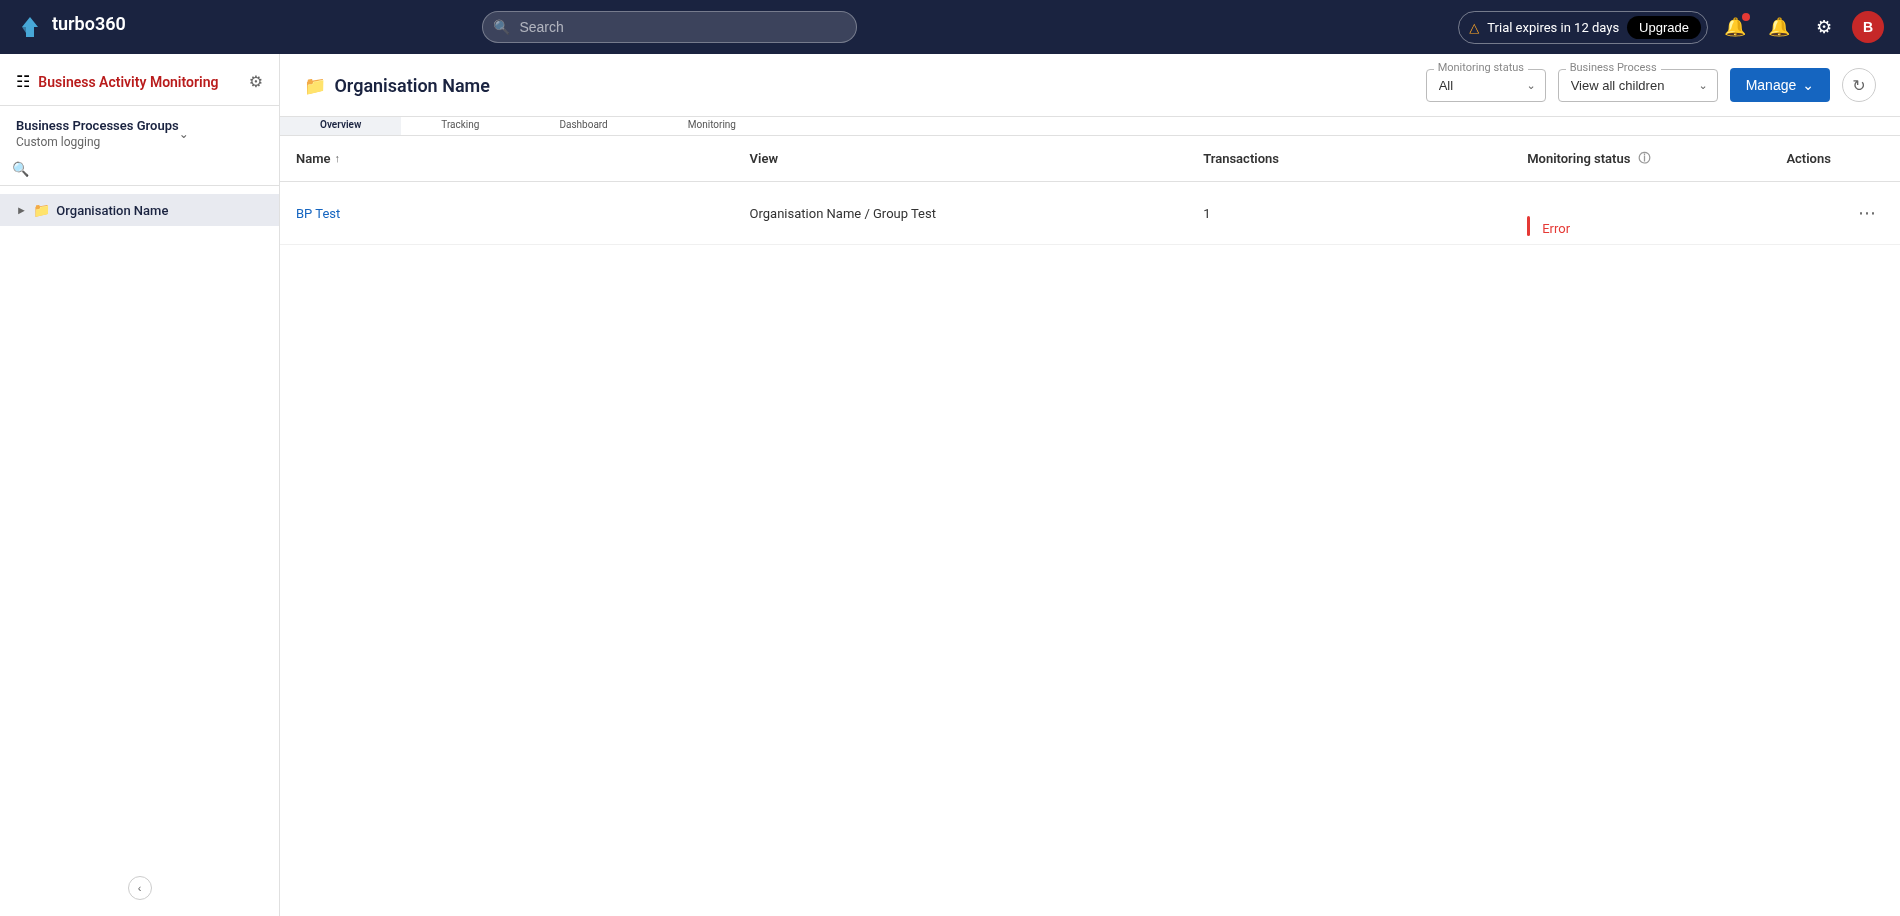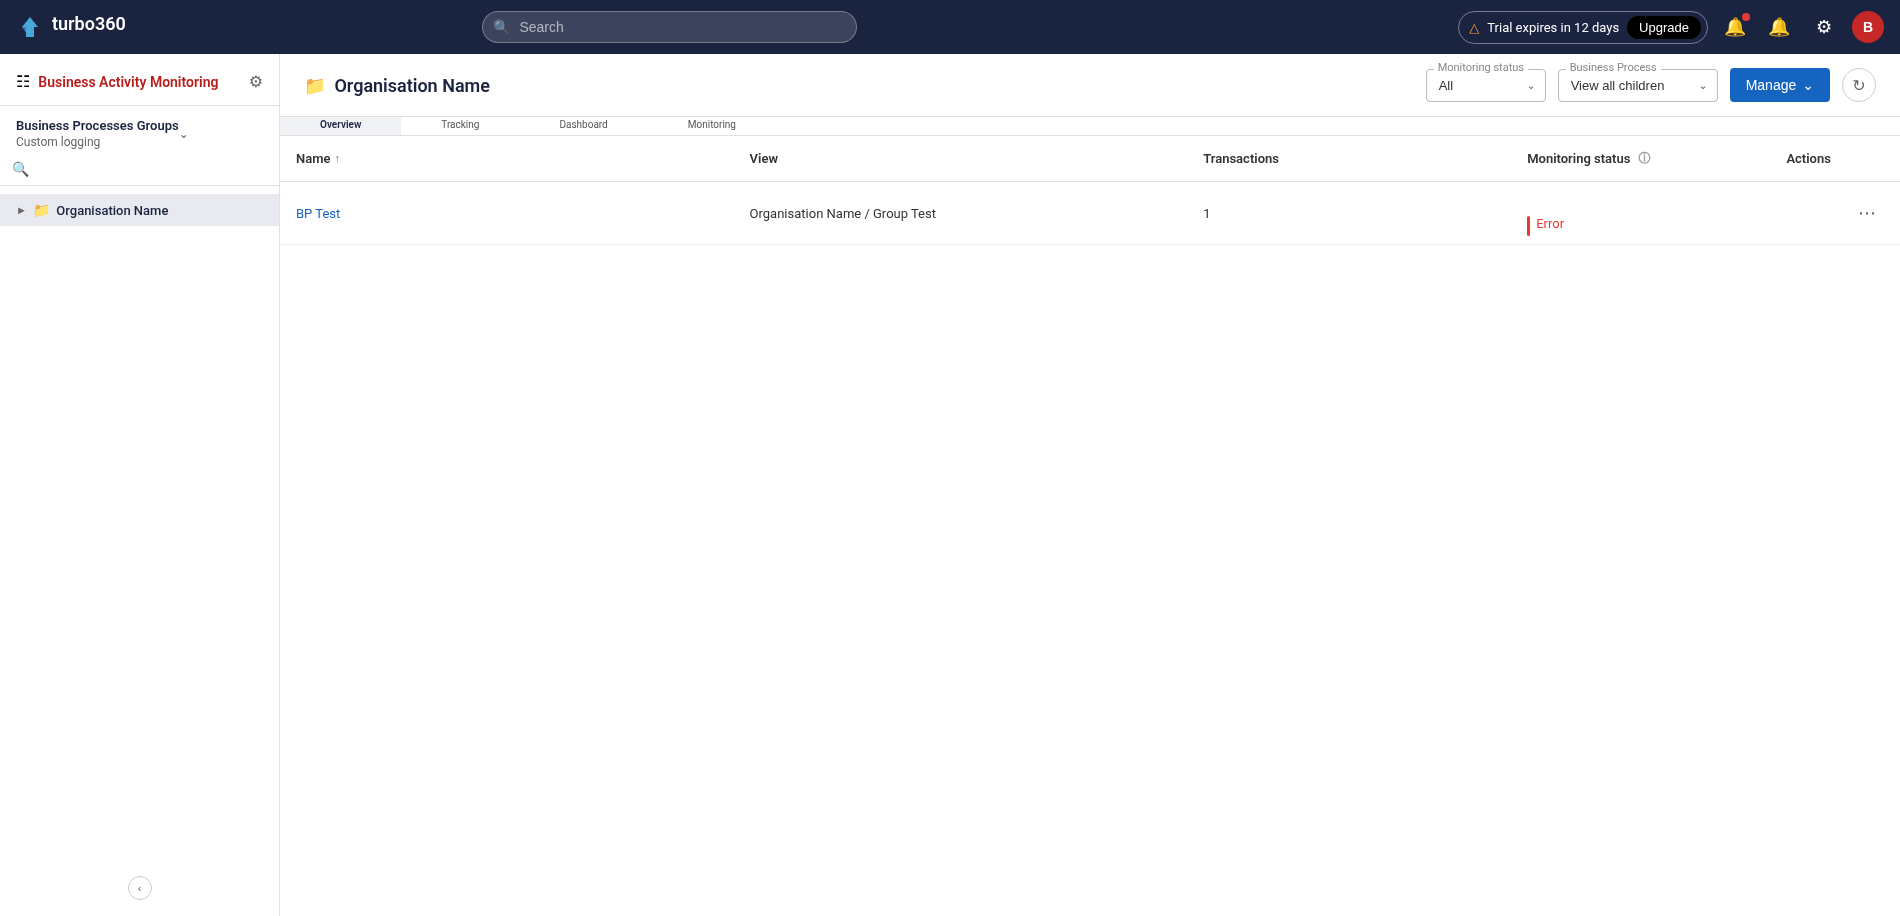--- a/index.html
+++ b/index.html
@@ -366,22 +366,22 @@
     .info-icon { color: #999; font-size: 12px; margin-left: 4px; cursor: pointer; }
     .data-table td {
       padding: 8px 16px;
       font-size: 13px;
       color: #333;
       border-bottom: 1px solid #f0f0f0;
     }
     .link-cell { color: #1565c0; cursor: pointer; text-decoration: none; }
     .status-cell {
       display: flex;
-      align-items: flex-start;
-      gap: 6px;
+      align-items: flex-end;
+      gap: 12px;
       margin-top: 26px;
     }
     .status-bar {
       width: 3px;
       height: 20px;
       border-radius: 2px;
     }
     .status-bar.error { background: #e53935; }
     .status-bar.warning { background: #fb8c00; }
     .status-link-error { color: #e53935; cursor: pointer; text-decoration: none; font-size: 13px; }

